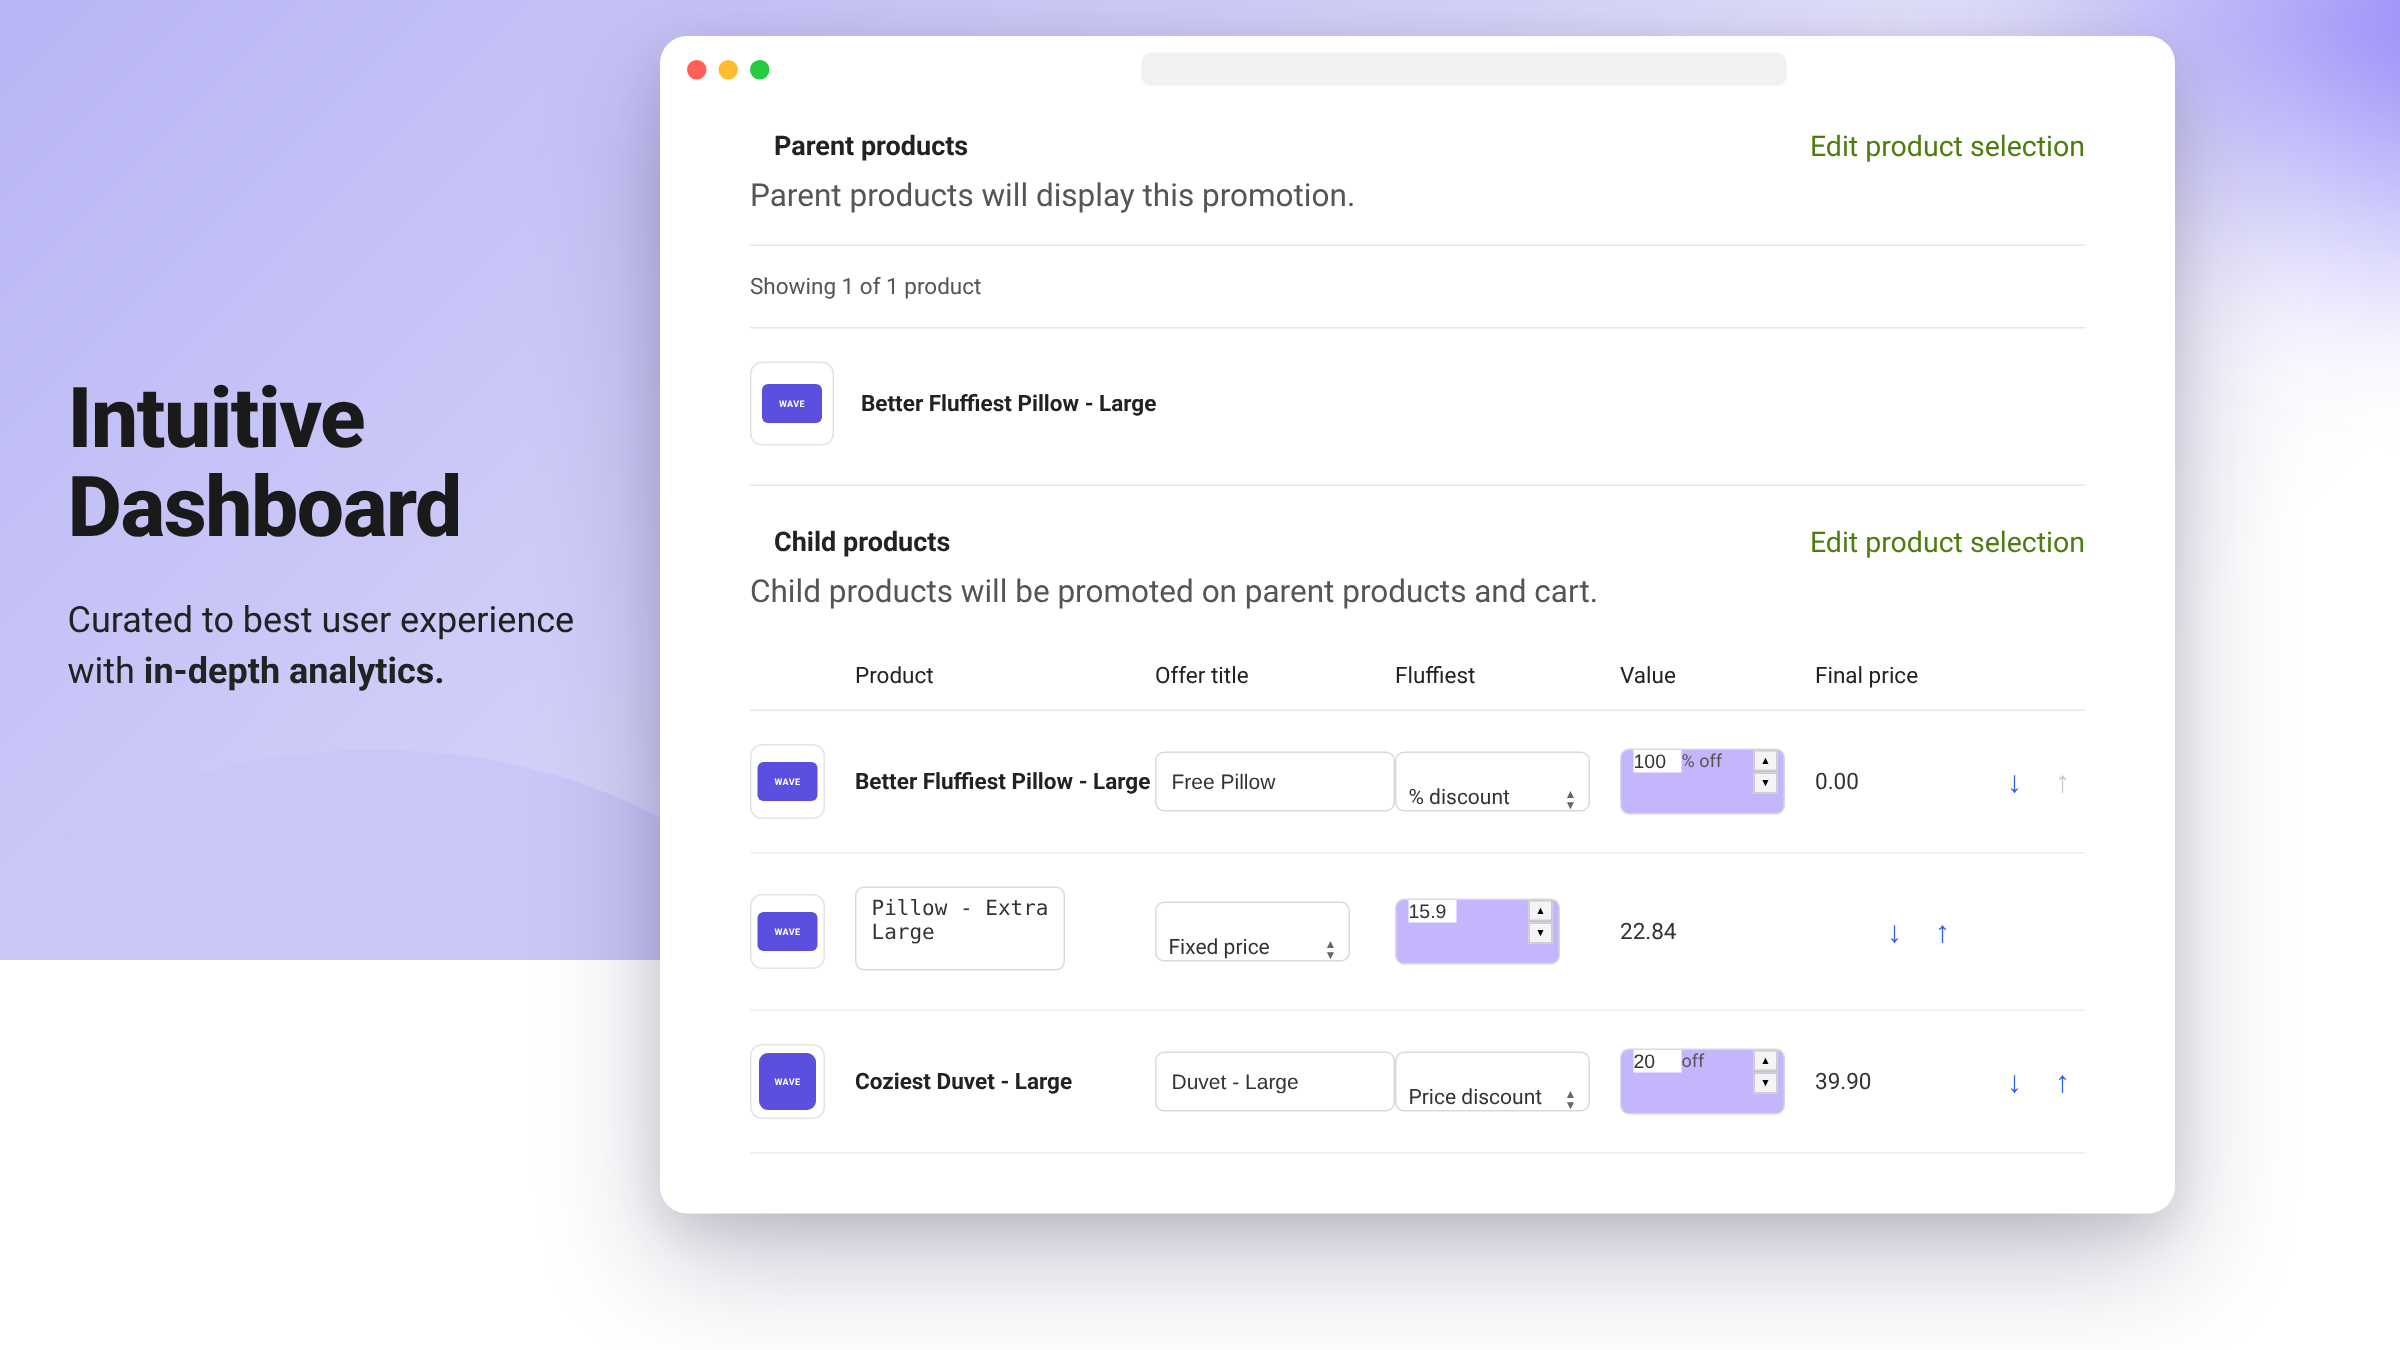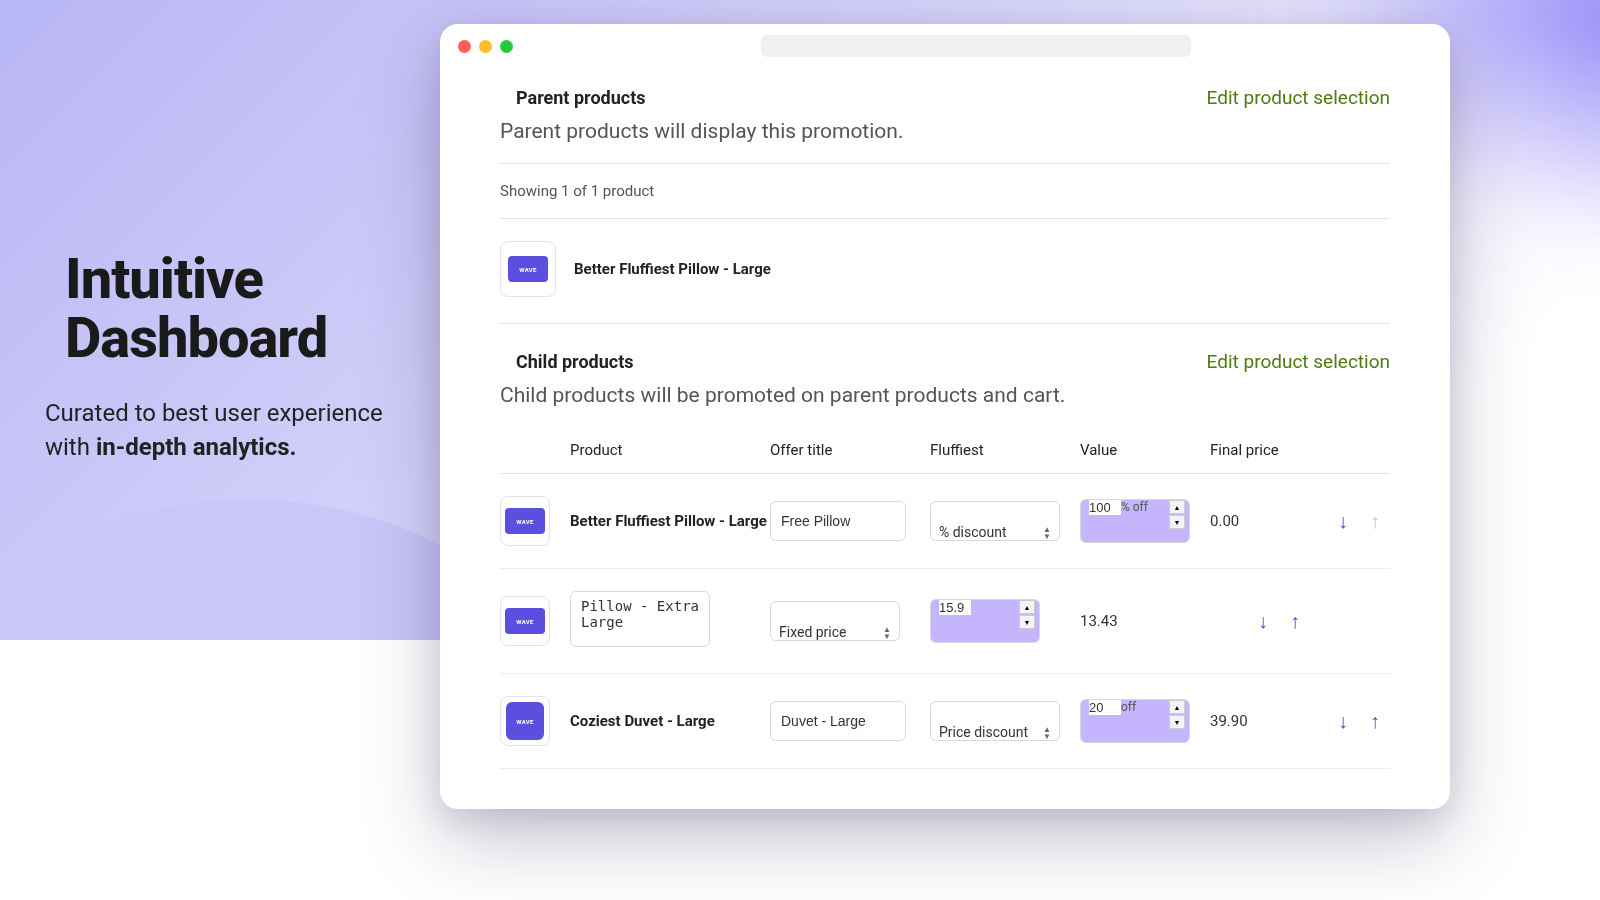--- a/index.html
+++ b/index.html
@@ -47,21 +47,20 @@
   width: 360px;
   z-index: 1;
 }
 .hero h1 {
   font-size: 56px;
   font-weight: 800;
   color: #1a1a1a;
   line-height: 1.05;
   letter-spacing: -1px;
   margin-bottom: 28px;
-  margin-left: 20px;
 }
 .hero p {
   font-size: 24px;
   color: #222;
   line-height: 1.45;
 }
 .hero p strong { font-weight: 700; }
 
 .window {
   position: absolute;
@@ -181,21 +180,21 @@
   display: grid;
   grid-template-columns: 70px 200px 160px 150px 130px 90px 80px;
   align-items: center;
   padding: 22px 0;
   border-bottom: 1px solid #eceef1;
 }
 .trow .prod-name { font-weight: 700; font-size: 15px; line-height: 1.35; }
 .thumb.sm { width: 50px; height: 50px; }
 
 .offer-input {
-  width: 136px;
+  width: 160px;
   height: 40px;
   border: 1px solid #d7d9e0;
   border-radius: 6px;
   padding: 0 10px;
   font-size: 14px;
   color: #333;
   background: #fff;
 }
 .offer-ta {
   width: 140px;
@@ -390,21 +389,21 @@
             <div>
               <div class="value-cell">
                 <input class="numinput" value="15.9" style="">
                 <span class="suffix"></span>
                 <div class="stepper">
                   <button>▲</button>
                   <button>▼</button>
                 </div>
               </div>
             </div>
-            <div class="final">13.43</div>
+            <div class="final">22.84</div>
             <div class="arrows">
               <span class="arrow down">↓</span>
               <span class="arrow up">↑</span>
             </div>
           </div>
           <div class="trow">
             <div>
               <div class="thumb sm">
                 <div class="wave sq">WAVE</div>
               </div>

